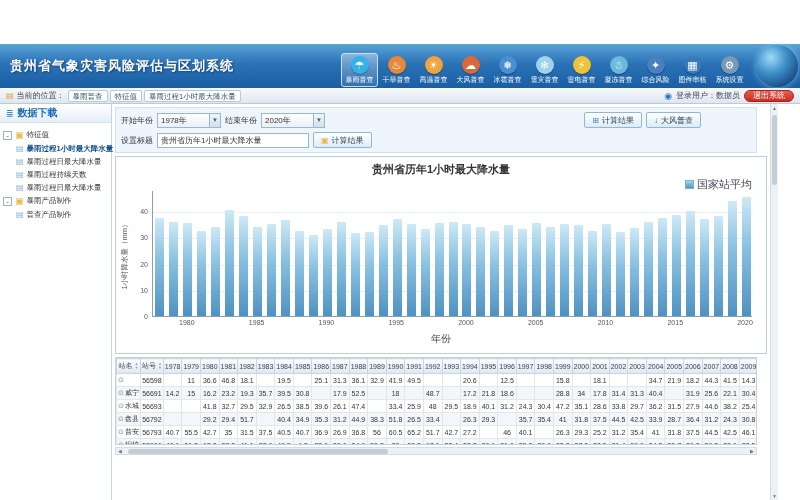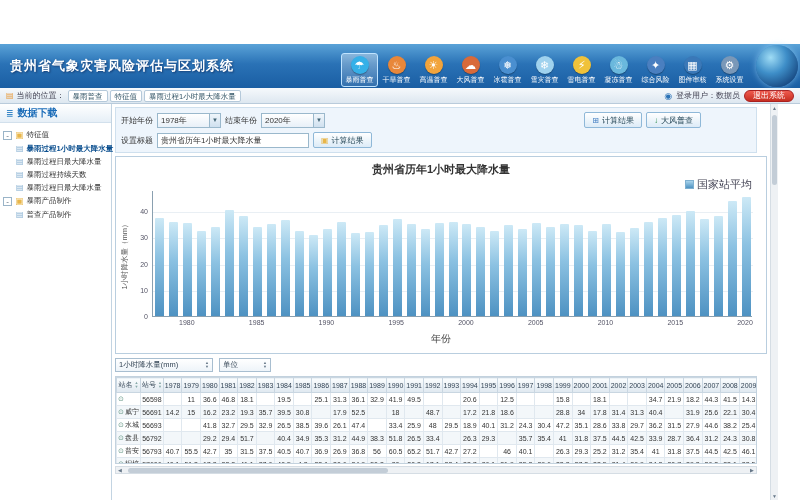--- a/index.html
+++ b/index.html
@@ -292,36 +292,20 @@
           <div class="xtick" style="left: 125.651px;">1985</div>
           <div class="xtick" style="left: 195.419px;">1990</div>
           <div class="xtick" style="left: 265.186px;">1995</div>
           <div class="xtick" style="left: 334.953px;">2000</div>
           <div class="xtick" style="left: 404.721px;">2005</div>
           <div class="xtick" style="left: 474.488px;">2010</div>
           <div class="xtick" style="left: 544.256px;">2015</div>
           <div class="xtick" style="left: 614.023px;">2020</div>
         </div>
 
-      <div class="mini">
-        <div class="combo" style="width:98px;">
-          <span>1小时降水量(mm)</span>
-          <span class="spinner">
-              <i>▲</i>
-              <i>▼</i>
-            </span>
-        </div>
-        <div class="combo" style="width:52px;">
-          <span>单位</span>
-          <span class="spinner">
-              <i>▲</i>
-              <i>▼</i>
-            </span>
-        </div>
-      </div>
 
       <div class="table-wrap">
         <table id="grid">
             <colgroup>
               <col style="width: 40px;">
               <col style="width: 34px;">
               <col style="width: 16px;">
               <col style="width: 16px;">
               <col style="width: 16px;">
               <col style="width: 16px;">

